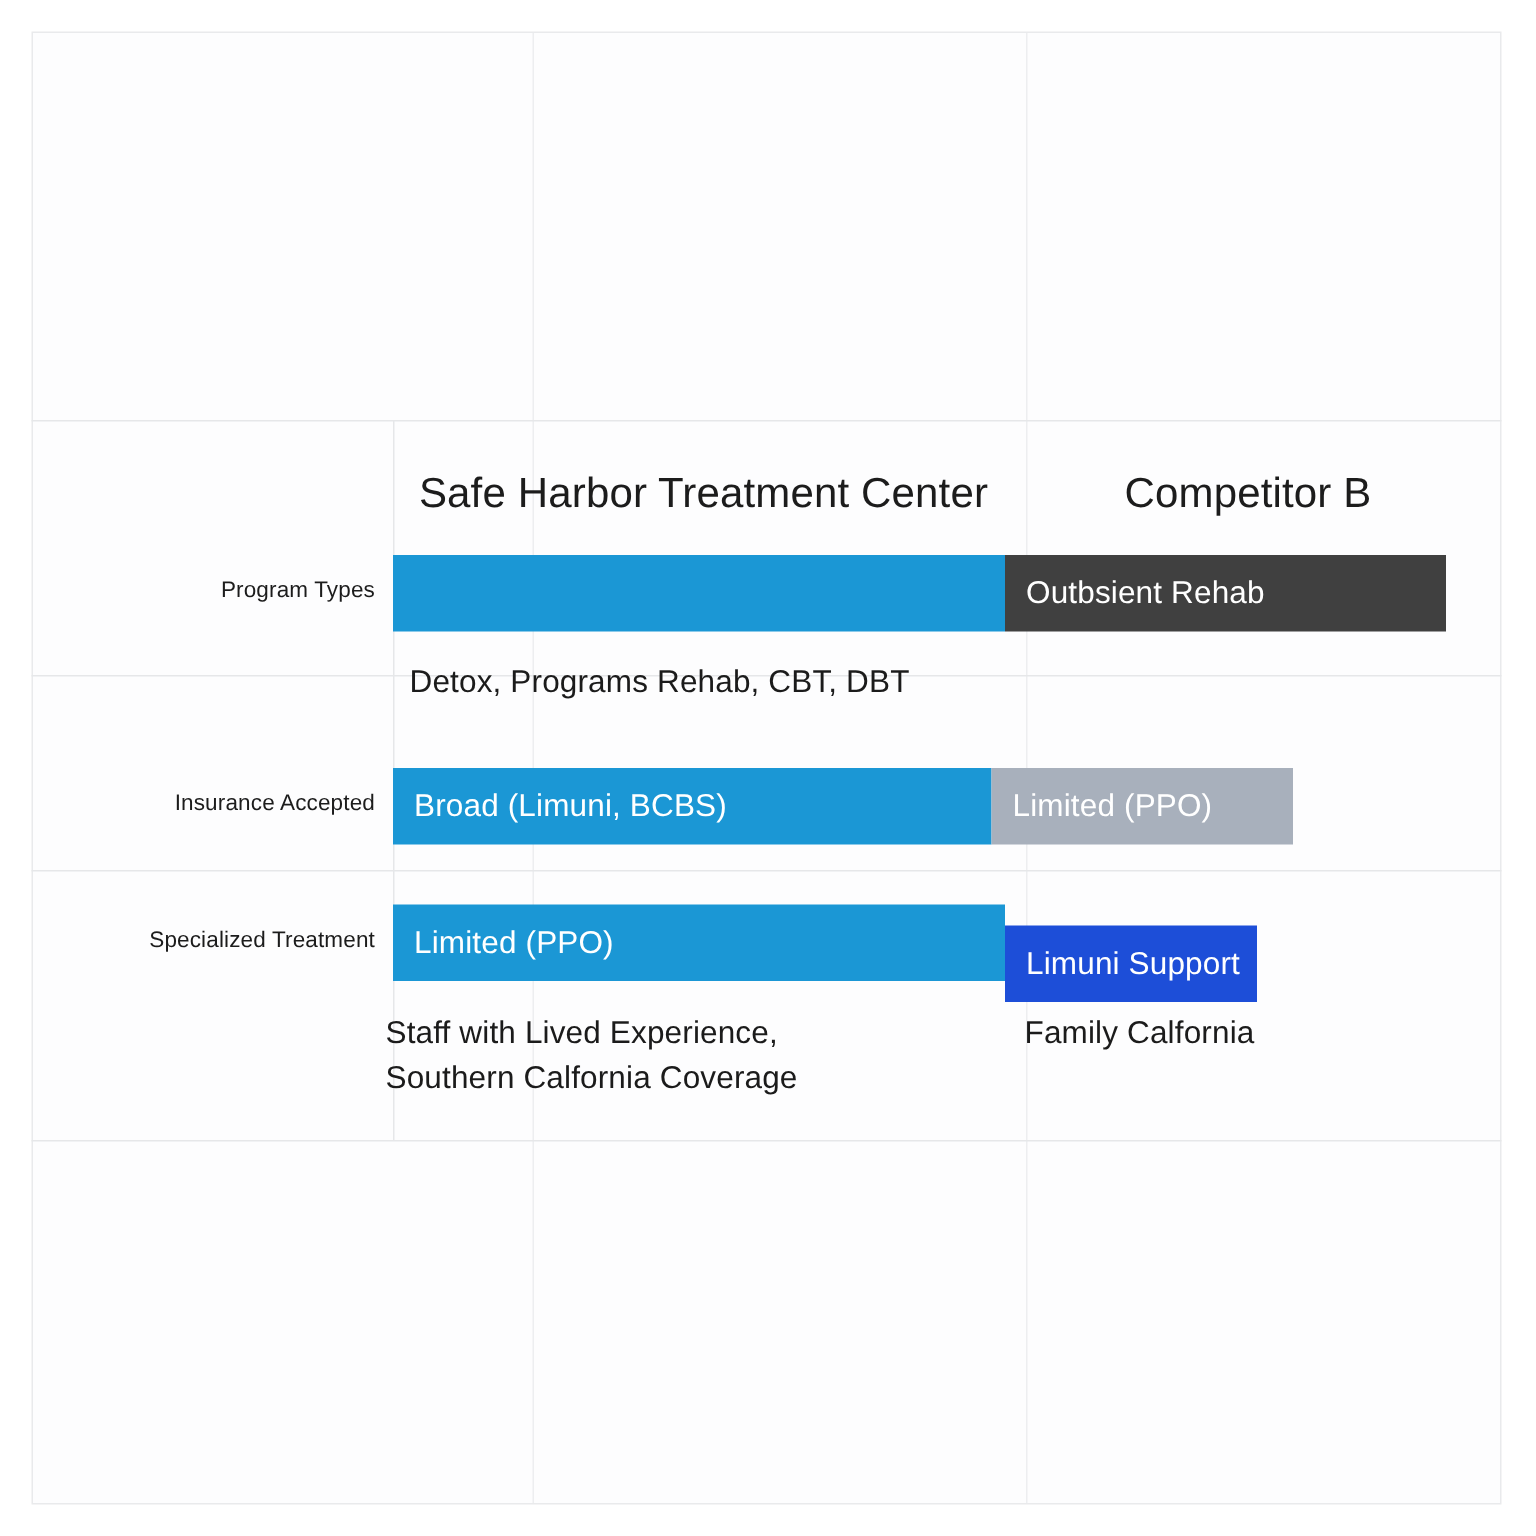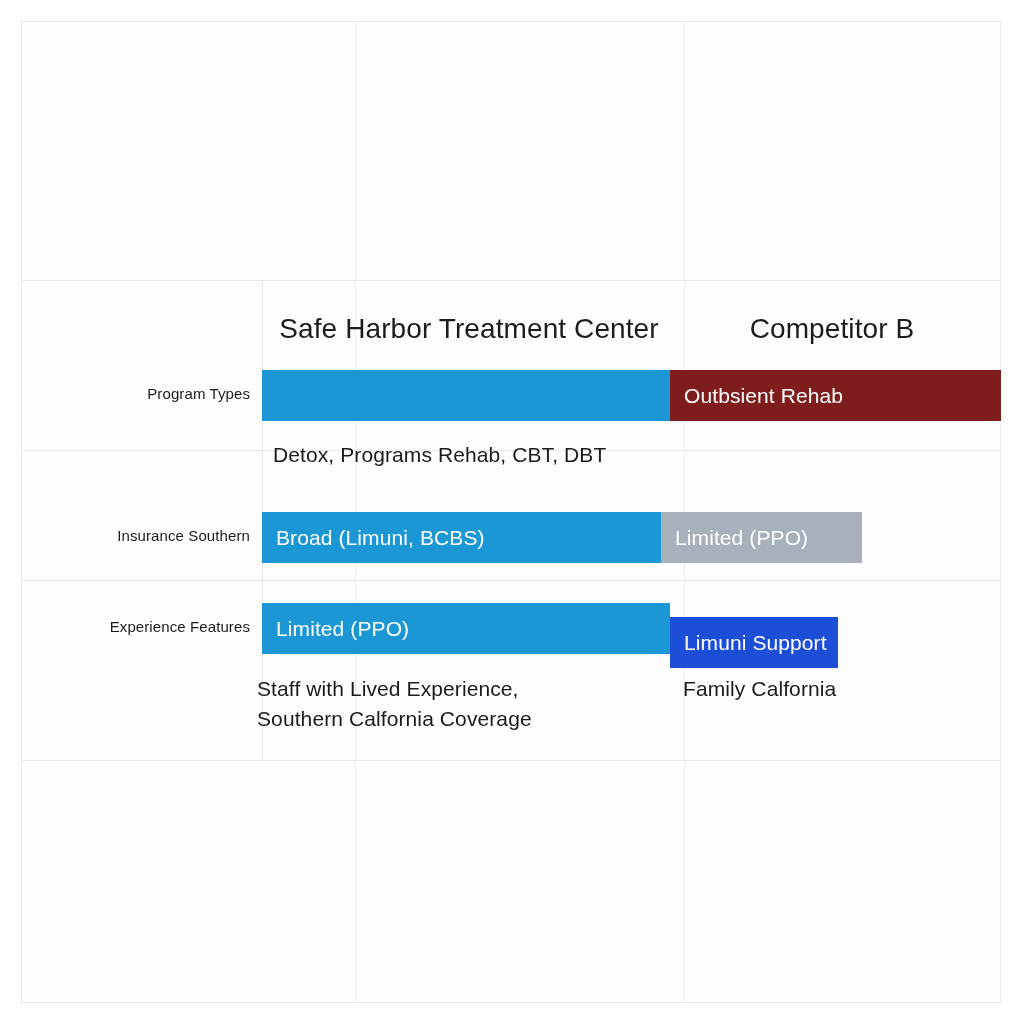--- a/index.html
+++ b/index.html
@@ -146,40 +146,40 @@
     <div class="col-header" style="left:811px; top:33px;">Competitor B</div>
 
     <div class="row-label-wrap" style="top:105px;">
       <div class="row-label">Program Types</div>
     </div>
 
     <div class="bar" style="left:241px; top:90px; width:408px; height:51px; background:#1b97d5;">
       <span class="bar-label"></span>
     </div>
 
-    <div class="bar" style="left:649px; top:90px; width:331px; height:51px; background:#7f1d1d;padding-left:36px;">
+    <div class="bar" style="left:649px; top:90px; width:294px; height:51px; background:#404040;padding-left:36px;">
       <span class="bar-label">Outbsient Rehab</span>
     </div>
 
     <div class="caption" style="left:252px; top:160px;">Detox, Programs Rehab, CBT, DBT</div>
 
     <div class="row-label-wrap" style="top:247px;">
-      <div class="row-label">Insurance Southern</div>
+      <div class="row-label">Insurance Accepted</div>
     </div>
 
     <div class="bar" style="left:241px; top:232px; width:399px; height:51px; background:#1b97d5;">
       <span class="bar-label">Broad (Limuni, BCBS)</span>
     </div>
 
     <div class="bar" style="left:640px; top:232px; width:201px; height:51px; background:#a8b0bc;">
       <span class="bar-label">Limited (PPO)</span>
     </div>
 
     <div class="row-label-wrap" style="top:338px;">
-      <div class="row-label">Experience Features</div>
+      <div class="row-label">Specialized Treatment</div>
     </div>
 
     <div class="bar" style="left:241px; top:323px; width:408px; height:51px; background:#1b97d5;">
       <span class="bar-label">Limited (PPO)</span>
     </div>
 
     <div class="bar" style="left:649px; top:337px; width:168px; height:51px; background:#1d4ed8;">
       <span class="bar-label">Limuni Support</span>
     </div>
 

